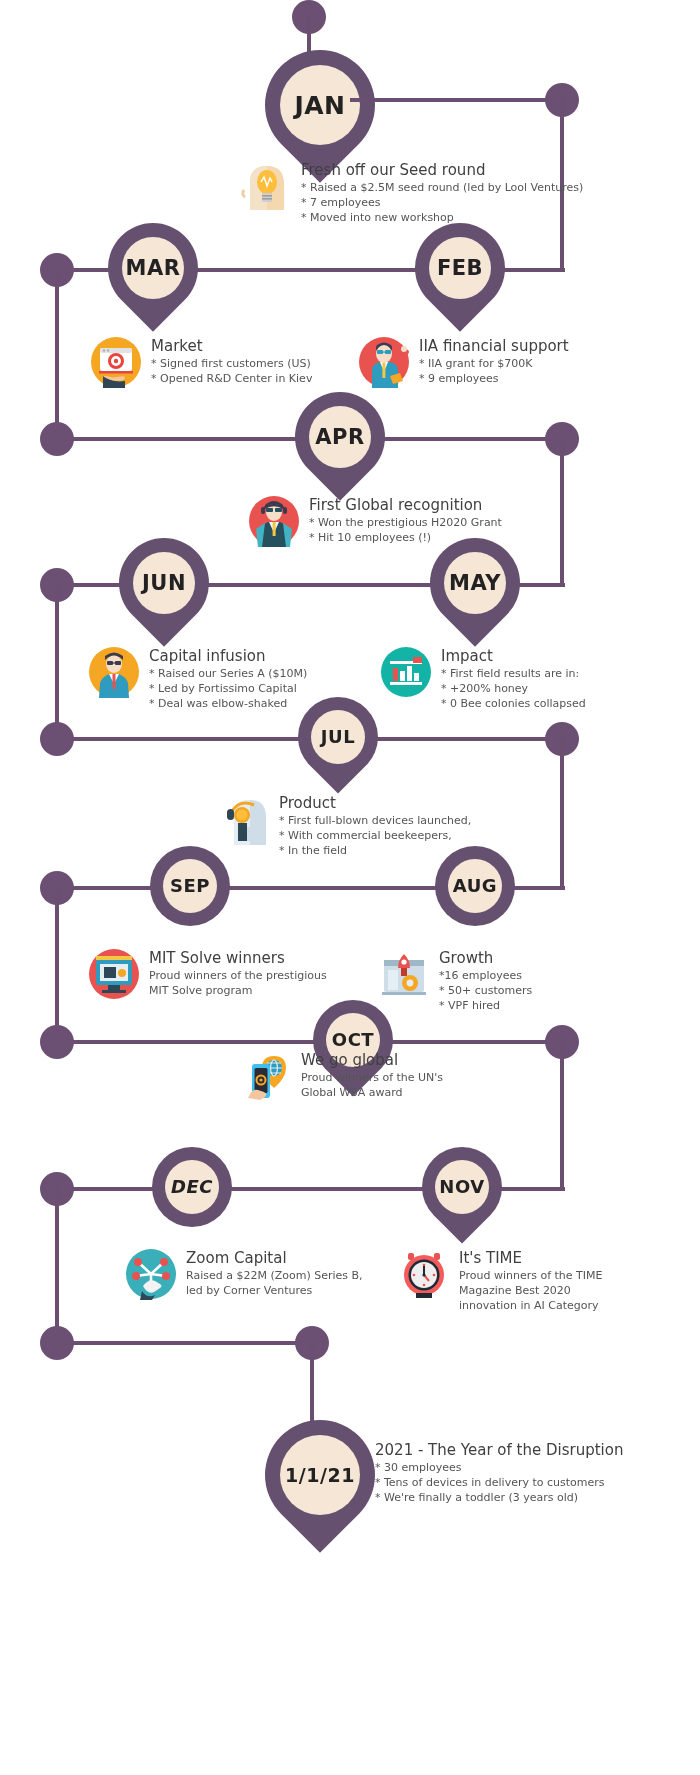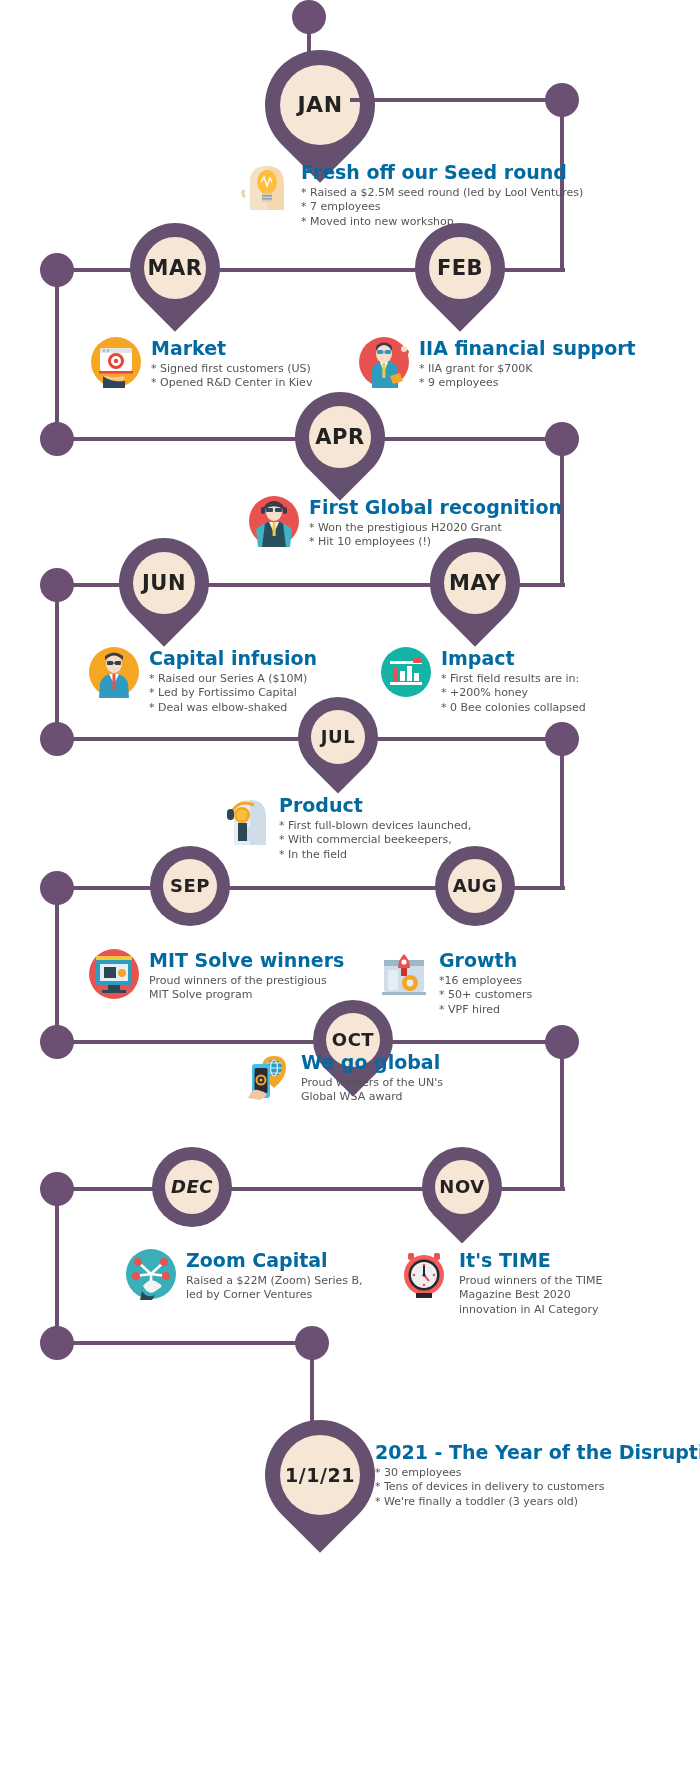--- a/index.html
+++ b/index.html
@@ -27,28 +27,28 @@
     letter-spacing:.5px;line-height:1;
   }
   .pin.small{width:80px;height:80px;}
   .pin.small .body{width:80px;height:80px;}
   .pin.small .inner{left:13px;top:13px;width:54px;height:54px;}
   .pin.small .lbl{font-size:18px;}
   .pin.ring .body{border-radius:50%;transform:none;}
   .pin.big{width:110px;height:110px;}
   .pin.big .body{width:110px;height:110px;}
   .pin.big .inner{left:15px;top:15px;width:80px;height:80px;}
-  .pin.big .lbl{font-size:22px;}
+  .pin.big .lbl{font-size:25px;}
 
   
   .event{position:absolute;display:flex;align-items:flex-start;gap:9px;}
   .ev-icon{flex:0 0 auto;width:52px;height:52px;position:relative;}
   .ev-text{padding-top:2px;}
   .ev-title{
-    font-family:"DejaVu Sans",sans-serif;font-size:19px;font-weight:bold;color:#0369a1;
+    font-family:"DejaVu Sans",sans-serif;font-size:15px;font-weight:normal;color:#404040;
     margin:0 0 2px 0;line-height:1.15;white-space:nowrap;
   }
   .ev-line{font-family:"DejaVu Sans",sans-serif;font-size:11px;color:#555;line-height:1.33;white-space:nowrap;}
 
   svg{display:block;overflow:visible;}
 </style>
 </head>
 <body>
 
 <div id="page">
@@ -84,21 +84,21 @@
       <div class="ev-line">* Raised a $2.5M seed round (led by Lool Ventures)</div>
       <div class="ev-line">* 7 employees</div>
       <div class="ev-line">* Moved into new workshop</div>
     </div>
   </div>
 
   <div class="hline" style="left:55px;top:268px;width:510px;"></div>
   <div class="dot" style="left:40px;top:253px;"></div>
   <div class="vline" style="left:55px;top:268px;height:170px;"></div>
 
-  <div class="pin" style="left:130px;top:223px;text-decoration:underline;">
+  <div class="pin" style="left:108px;top:223px;text-decoration:underline;">
     <div class="body"></div>
     <div class="inner">
       <span class="lbl">MAR</span>
     </div>
   </div>
 
   <div class="pin" style="left:415px;top:223px;">
     <div class="body"></div>
     <div class="inner">
       <span class="lbl">FEB</span>

